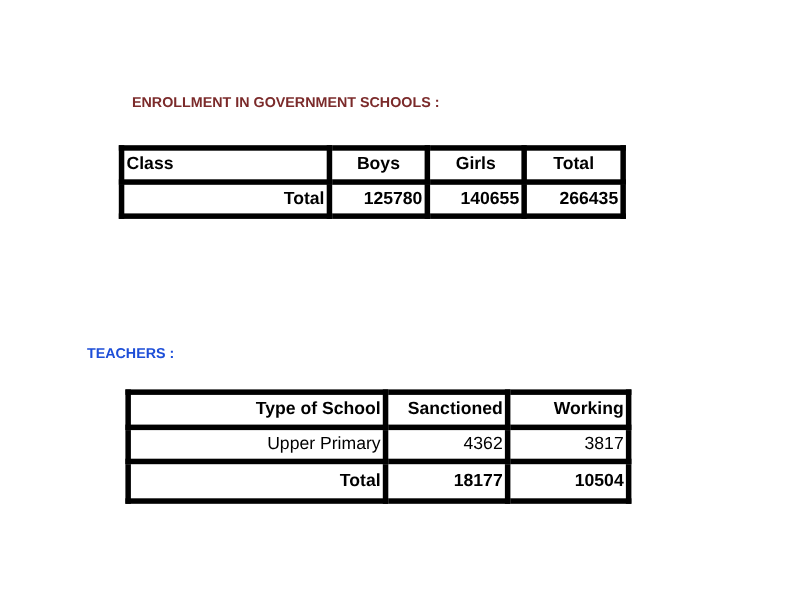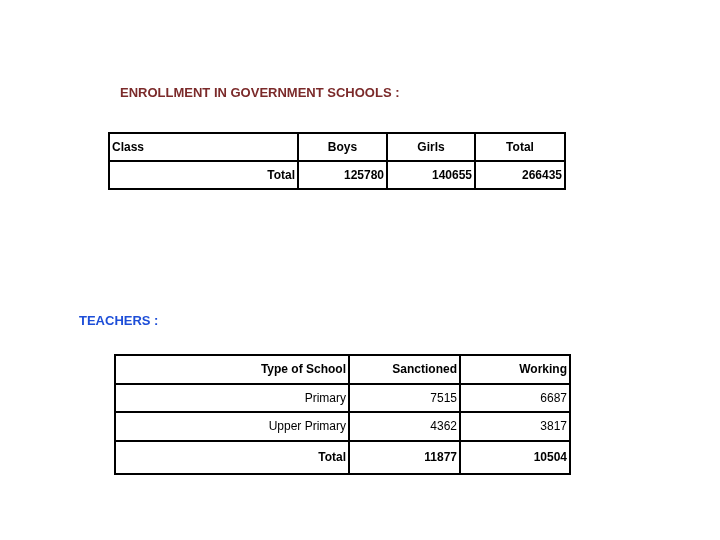--- a/index.html
+++ b/index.html
@@ -3,21 +3,21 @@
 <meta charset="utf-8">
 <style>
   html, body { margin:0; padding:0; background:#ffffff; }
   body { width:720px; height:540px; position:relative; overflow:hidden;
          font-family:"Liberation Sans", "DejaVu Sans", sans-serif; color:#000; }
   .heading { position:absolute; font-weight:bold; font-size:13px; letter-spacing:0; white-space:nowrap; }
   #h-enroll { left:79px; top:85px; color:#7b2a2a;margin-left:41px; }
   #h-teach  { left:79px; top:313px; color:#1d4ed8; }
 
   table.grid { position:absolute; border-collapse:collapse; table-layout:fixed; }
-  table.grid td { border:2px solid #000000; padding:0 2px; font-size:12px; line-height:1; white-space:nowrap; overflow:hidden; }
+  table.grid td { border:5px solid #000000; padding:0 2px; font-size:16px; line-height:1; white-space:nowrap; overflow:hidden; }
   table.grid td.txt { text-align:left; }
   table.grid td.num { text-align:right; }
   table.grid td.hd  { font-weight:bold; text-align:center; }
   table.grid td.hdl { font-weight:bold; text-align:left; }
   table.grid td.tot { font-weight:bold; text-align:right; }
 
   #t-enroll { left:108px; top:132px; }
   #t-enroll td { height:25.8px; }
   #t-teach { left:114px; top:354px; }
   #t-teach td { height:26.5px;text-align:right; }
@@ -59,28 +59,23 @@
       <col style="width:111px">
       <col style="width:110px">
   </colgroup>
   <tbody>
       <tr>
     <td class="hdl">Type of School</td>
     <td class="hd">Sanctioned</td>
     <td class="hd">Working</td>
   </tr>
   <tr>
-    <td class="txt">Primary</td>
-    <td class="num">7515</td>
-    <td class="num">6687</td>
-  </tr>
-  <tr>
     <td class="txt">Upper Primary</td>
     <td class="num">4362</td>
     <td class="num">3817</td>
   </tr>
   <tr class="last">
     <td class="tot">Total</td>
-    <td class="tot">11877</td>
+    <td class="tot">18177</td>
     <td class="tot">10504</td>
   </tr>
 </tbody>
   </table>
 
 </body></html>

